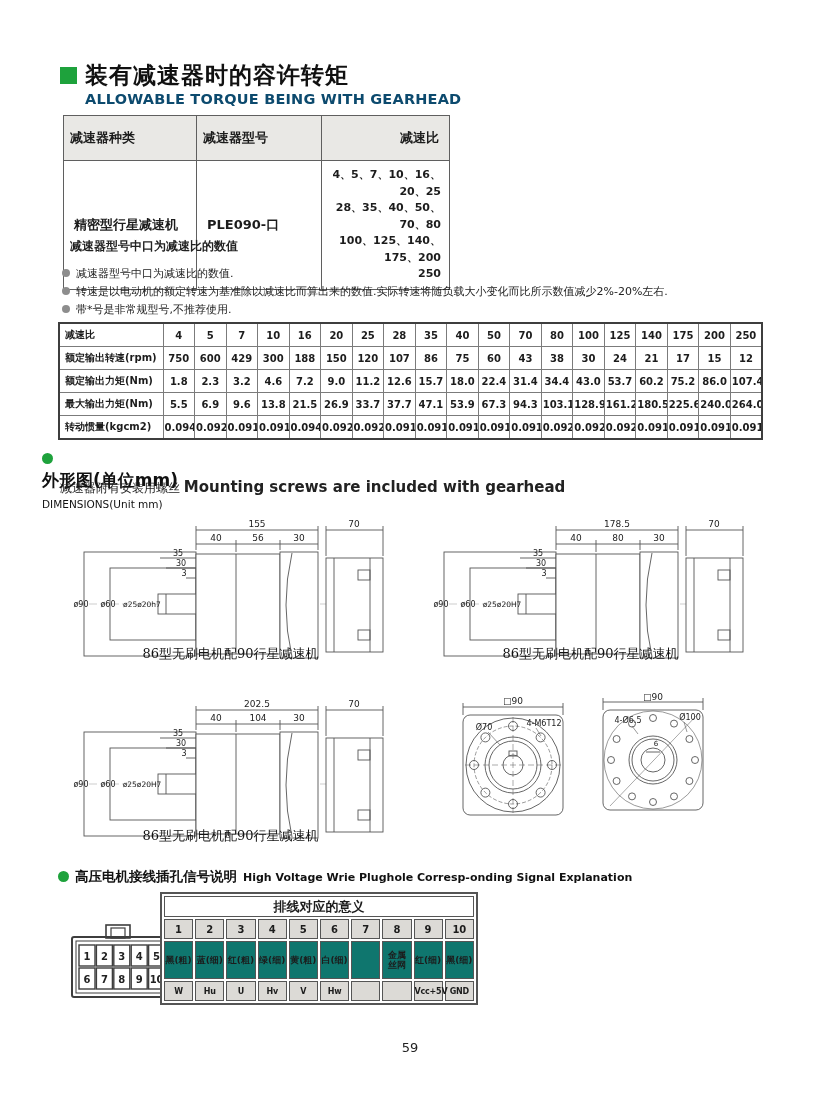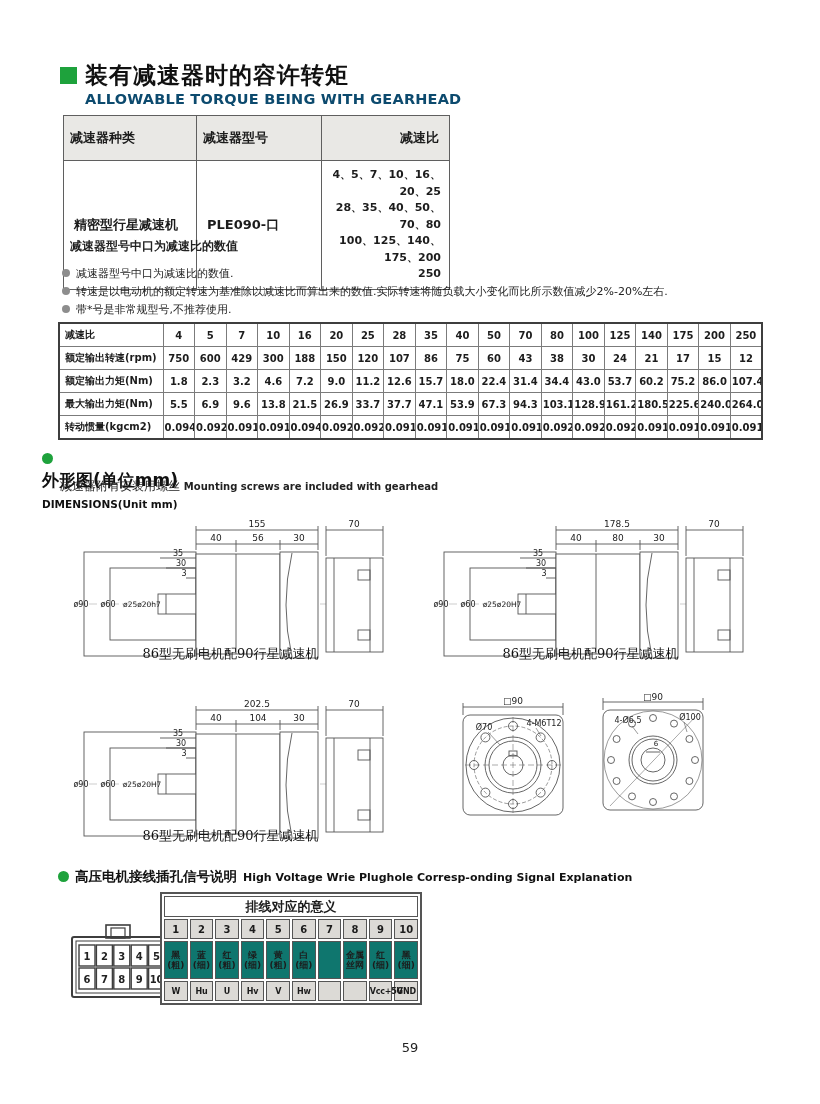--- a/index.html
+++ b/index.html
@@ -30,32 +30,32 @@
   
   #spec-table{left:58px;top:322px;width:705px;border-collapse:collapse;table-layout:fixed;border:2px solid #3e3e3e;}
   #spec-table td{border:1px solid #7b7b7b;height:22px;font-size:10px;font-weight:bold;text-align:center;padding:0 1px;overflow:hidden;}
   #spec-table col.lbl{width:104px;}
   #spec-table td:first-child{text-align:left;padding-left:5px;font-size:10px;}
   
   .sec-head{display:flex;align-items:baseline;gap:6px;}
   .green-dot{width:11px;height:11px;border-radius:50%;background:#1ea23c;position:relative;top:1px;flex:0 0 auto;}
   #dims-head{left:42px;top:452px;flex-direction:column;}
   #dims-head .cn{font-size:17px;font-weight:bold;color:#111;}
-  #dims-head .en{font-size:10.5px;font-weight:bold;color:#111;}
+  #dims-head .en{font-size:10.5px;font-weight:normal;color:#111;}
   #dims-sub{left:60px;top:478px;font-size:12px;color:#222;}
-  #dims-sub .en{font-size:10px;font-weight:bold;}
+  #dims-sub .en{font-size:15px;font-weight:bold;}
   
   svg text{font-family:"DejaVu Sans","Liberation Sans",sans-serif;fill:#222;}
   .drawing{position:absolute;}
   .caption{position:absolute;font-family:"DejaVu Serif","Liberation Serif",serif;font-size:13px;color:#111;text-align:center;width:325px;}
   
   #wiring-head{left:58px;top:868px;}
   #wiring-head .cn{font-size:13.5px;font-weight:bold;color:#111;}
   #wiring-head .en{font-size:11px;font-weight:bold;color:#111;}
-  #wiring-table{left:160px;top:892px;width:262px;border-collapse:separate;border-spacing:2px;border:2px solid #555;background:#fff;table-layout:fixed;}
+  #wiring-table{left:160px;top:892px;width:318px;border-collapse:separate;border-spacing:2px;border:2px solid #555;background:#fff;table-layout:fixed;}
   #wiring-table th{font-size:13px;font-weight:bold;text-align:center;height:19px;border:1px solid #555;background:#fff;padding:0;}
   #wiring-table td{border:1px solid #555;text-align:center;padding:0;}
   #wiring-table tbody tr:nth-child(1) td{background:#dcdad6;height:18px;font-size:10px;font-weight:bold;}
   #wiring-table tbody tr:nth-child(2) td{background:#0f766e;height:36px;font-size:9px;font-weight:bold;line-height:1.15;}
   #wiring-table tbody tr:nth-child(3) td{background:#dcdad6;height:18px;font-size:8px;font-weight:bold;letter-spacing:-.2px;}
   
   #page-num{left:0;right:0;top:1040px;text-align:center;font-size:13px;color:#222;}
 </style>
 </head>
 <body>

